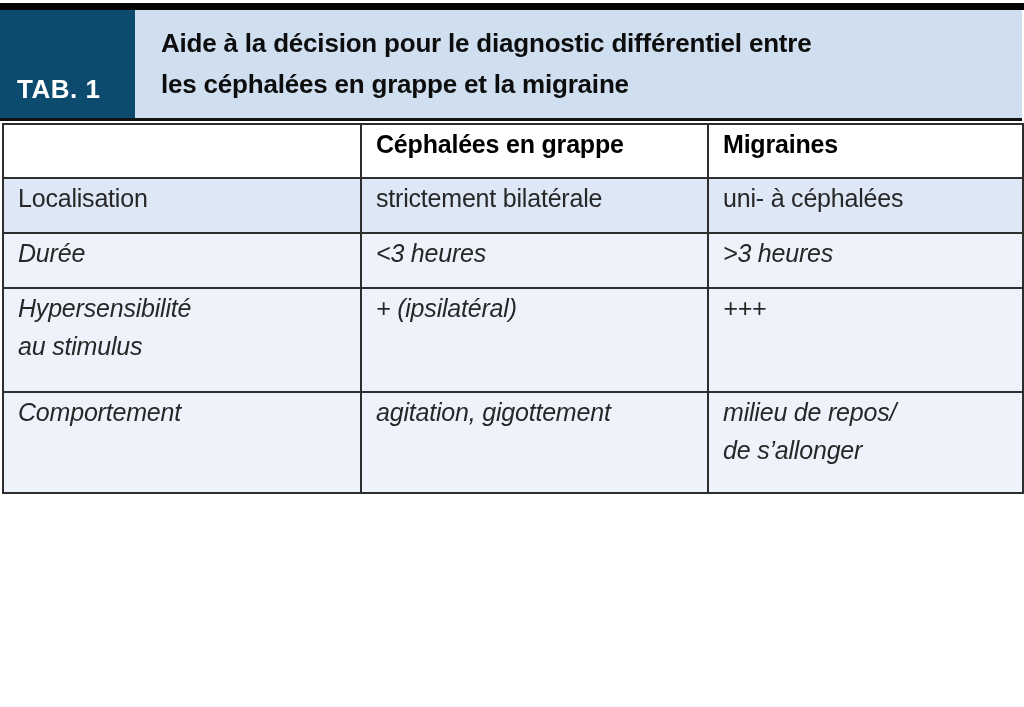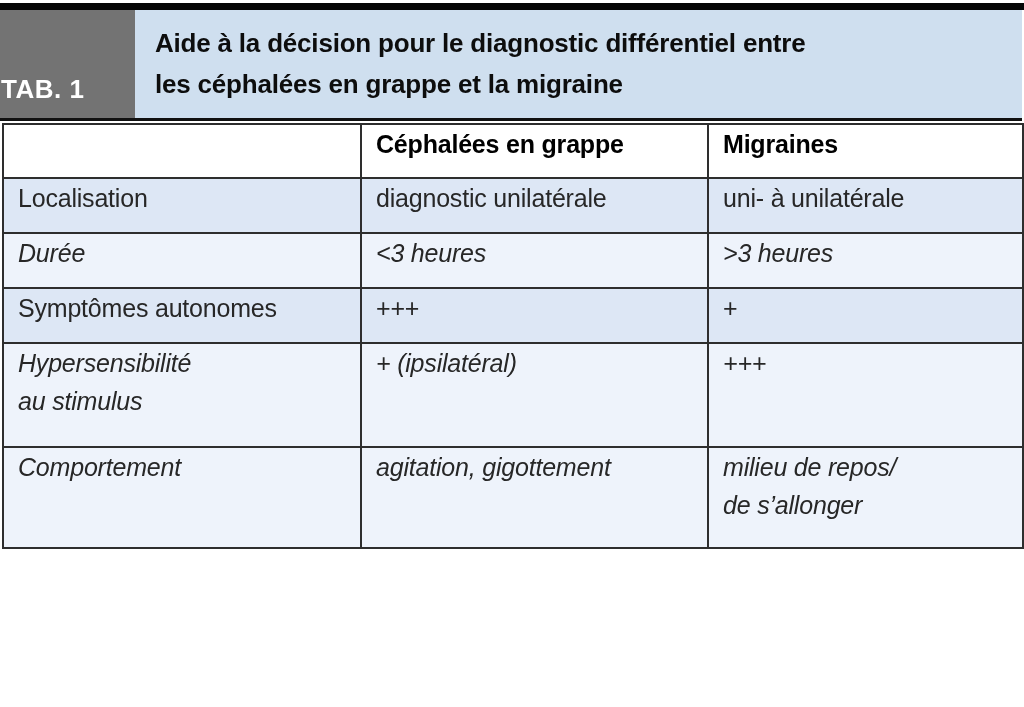--- a/index.html
+++ b/index.html
@@ -28,38 +28,38 @@
   .header-band {
     position: absolute;
     left: 0; top: 10px;
     width: 1022px; height: 108px;
     display: flex;
     border-bottom: 3px solid #111111;
     box-sizing: content-box;
   }
   .tab-badge {
     width: 135px;
-    background: #737373;
+    background: #0c4a6e;
     display: flex;
     align-items: flex-end;
-    padding: 0 0 13px 1px;
+    padding: 0 0 13px 17px;
     box-sizing: border-box;
   }
   .tab-badge span {
     color: #ffffff;
     font-weight: bold;
     font-size: 26px;
     letter-spacing: 0.5px;
   }
   .title-area {
     flex: 1;
     background: #cfdfef;
     display: flex;
     align-items: center;
-    padding-left: 20px;
+    padding-left: 26px;
     box-sizing: border-box;
   }
   .title-text {
     font-weight: bold;
     font-size: 26px;
     line-height: 41px;
     color: #0d0d0d;
     white-space: pre-line;
     letter-spacing: -0.2px;
   }
@@ -126,32 +126,27 @@
     <thead>
       <tr>
         <th></th>
         <th>Céphalées en grappe</th>
         <th>Migraines</th>
       </tr>
     </thead>
     <tbody>
       <tr class="row-odd h55">
         <td>Localisation</td>
-        <td>diagnostic unilatérale</td>
-        <td>uni- à unilatérale</td>
+        <td>strictement bilatérale</td>
+        <td>uni- à céphalées</td>
       </tr>
       <tr class="row-even h55">
         <td>Durée</td>
         <td>&lt;3 heures</td>
         <td>&gt;3 heures</td>
-      </tr>
-      <tr class="row-odd h55">
-        <td>Symptômes autonomes</td>
-        <td>+++</td>
-        <td>+</td>
       </tr>
       <tr class="row-even h96">
         <td>Hypersensibilité
 au stimulus</td>
         <td>+ (ipsilatéral)</td>
         <td>+++</td>
       </tr>
       <tr class="row-even h97">
         <td>Comportement</td>
         <td>agitation, gigottement</td>

